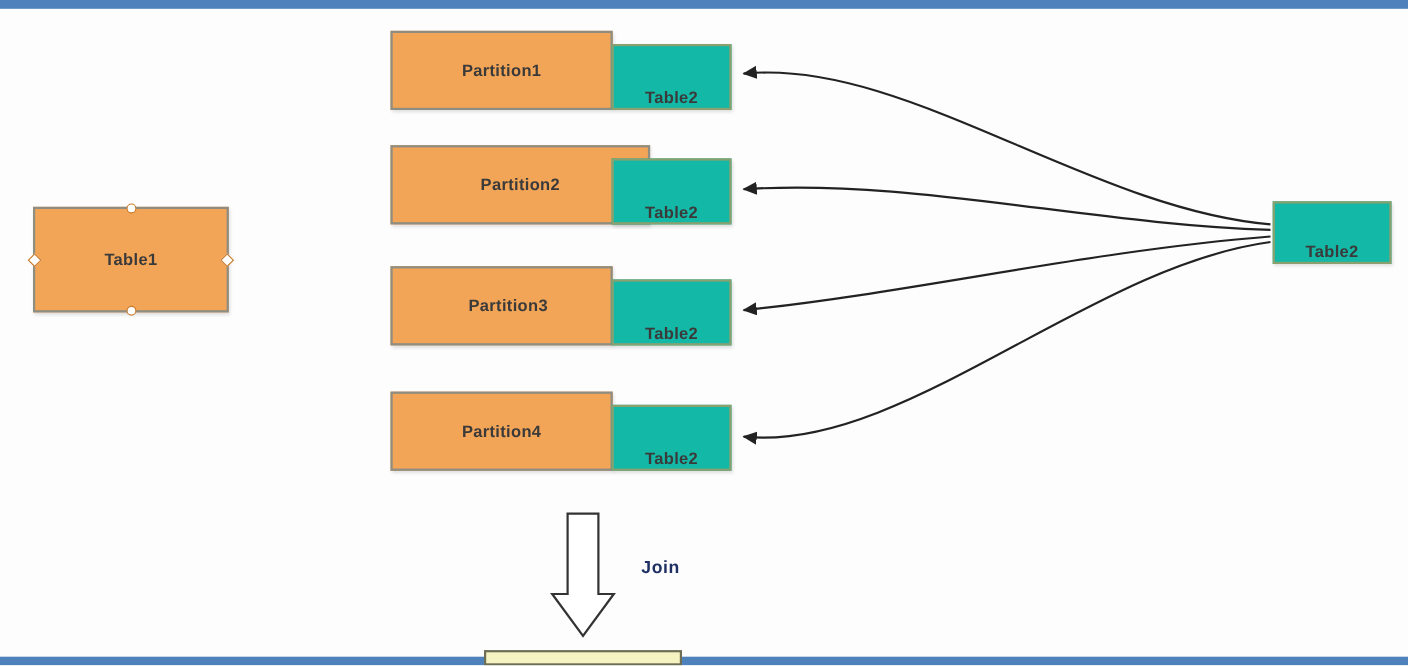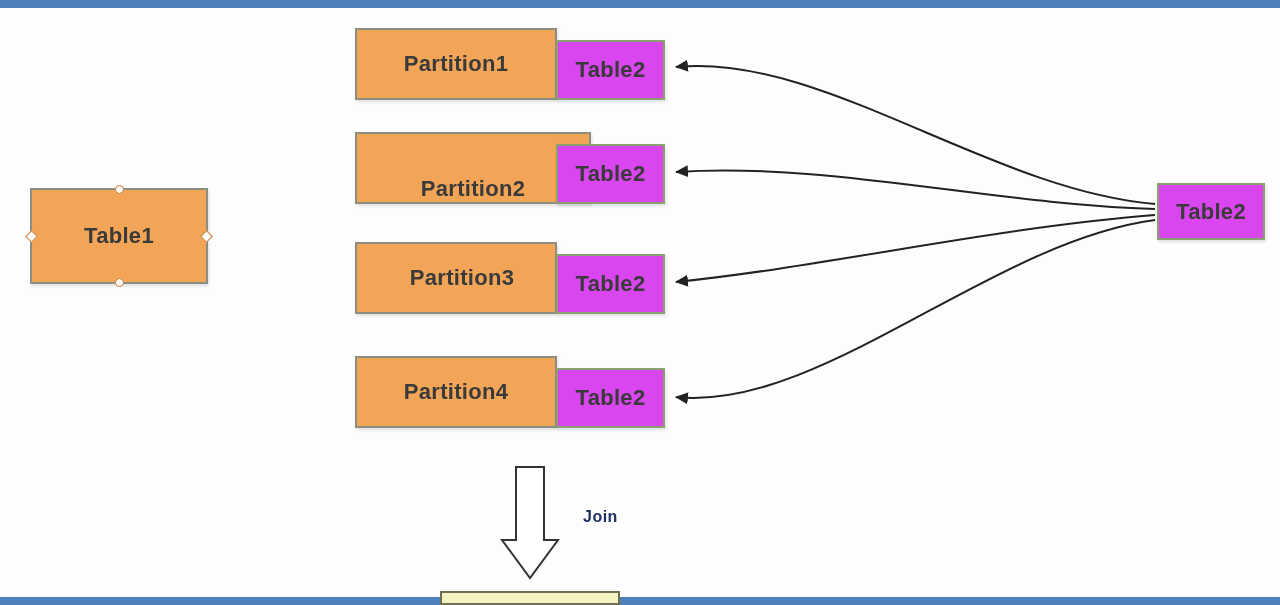--- a/index.html
+++ b/index.html
@@ -6,28 +6,28 @@
   .canvas{
     position:relative;width:1280px;height:605px;overflow:hidden;
     background:#fdfdfd;font-family:"Liberation Sans", sans-serif;
   }
   .accent-bar{position:absolute;left:0;width:1280px;height:8px;background:#4f81bd;z-index:1;}
   .accent-bar.top{top:0;}
   .accent-bar.bottom{top:597;top:597px;}
   .node{
     position:absolute;display:flex;align-items:center;justify-content:center;
     box-sizing:border-box;border:2px solid #83837a;color:#3a3a3a;
-    font-weight:700;font-size:22px;letter-spacing:.3px;
+    font-weight:700;font-size:15px;letter-spacing:.3px;
     box-shadow:1px 2px 3px rgba(0,0,0,0.12);
   }
   .orange{background:#f3a557;border-color:#8d8d82;z-index:2;}
-  .green{background:#d946ef;border-color:#8aa06e;z-index:3;}
+  .green{background:#14b8a6;border-color:#8aa06e;z-index:3;align-items:flex-end;}
   .node-table1{left:30px;top:188px;width:178px;height:96px;}
   .node-p1{left:355px;top:28px;width:202px;height:72px;}
-  .node-p2{left:355px;top:132px;width:236px;height:72px;align-items:flex-end;}
+  .node-p2{left:355px;top:132px;width:236px;height:72px;}
   .node-p3{left:355px;top:242px;width:202px;height:72px;padding-left:12px;}
   .node-p4{left:355px;top:356px;width:202px;height:72px;}
   .node-t2a{left:556px;top:40px;width:109px;height:60px;}
   .node-t2b{left:556px;top:144px;width:109px;height:60px;}
   .node-t2c{left:556px;top:254px;width:109px;height:60px;}
   .node-t2d{left:556px;top:368px;width:109px;height:60px;}
   .node-broadcast{left:1157px;top:183px;width:108px;height:57px;}
   .node-result{
     left:440px;top:591px;width:180px;height:14px;background:#f6f3c2;
     border:2px solid #6e6e55;z-index:6;box-shadow:none;

